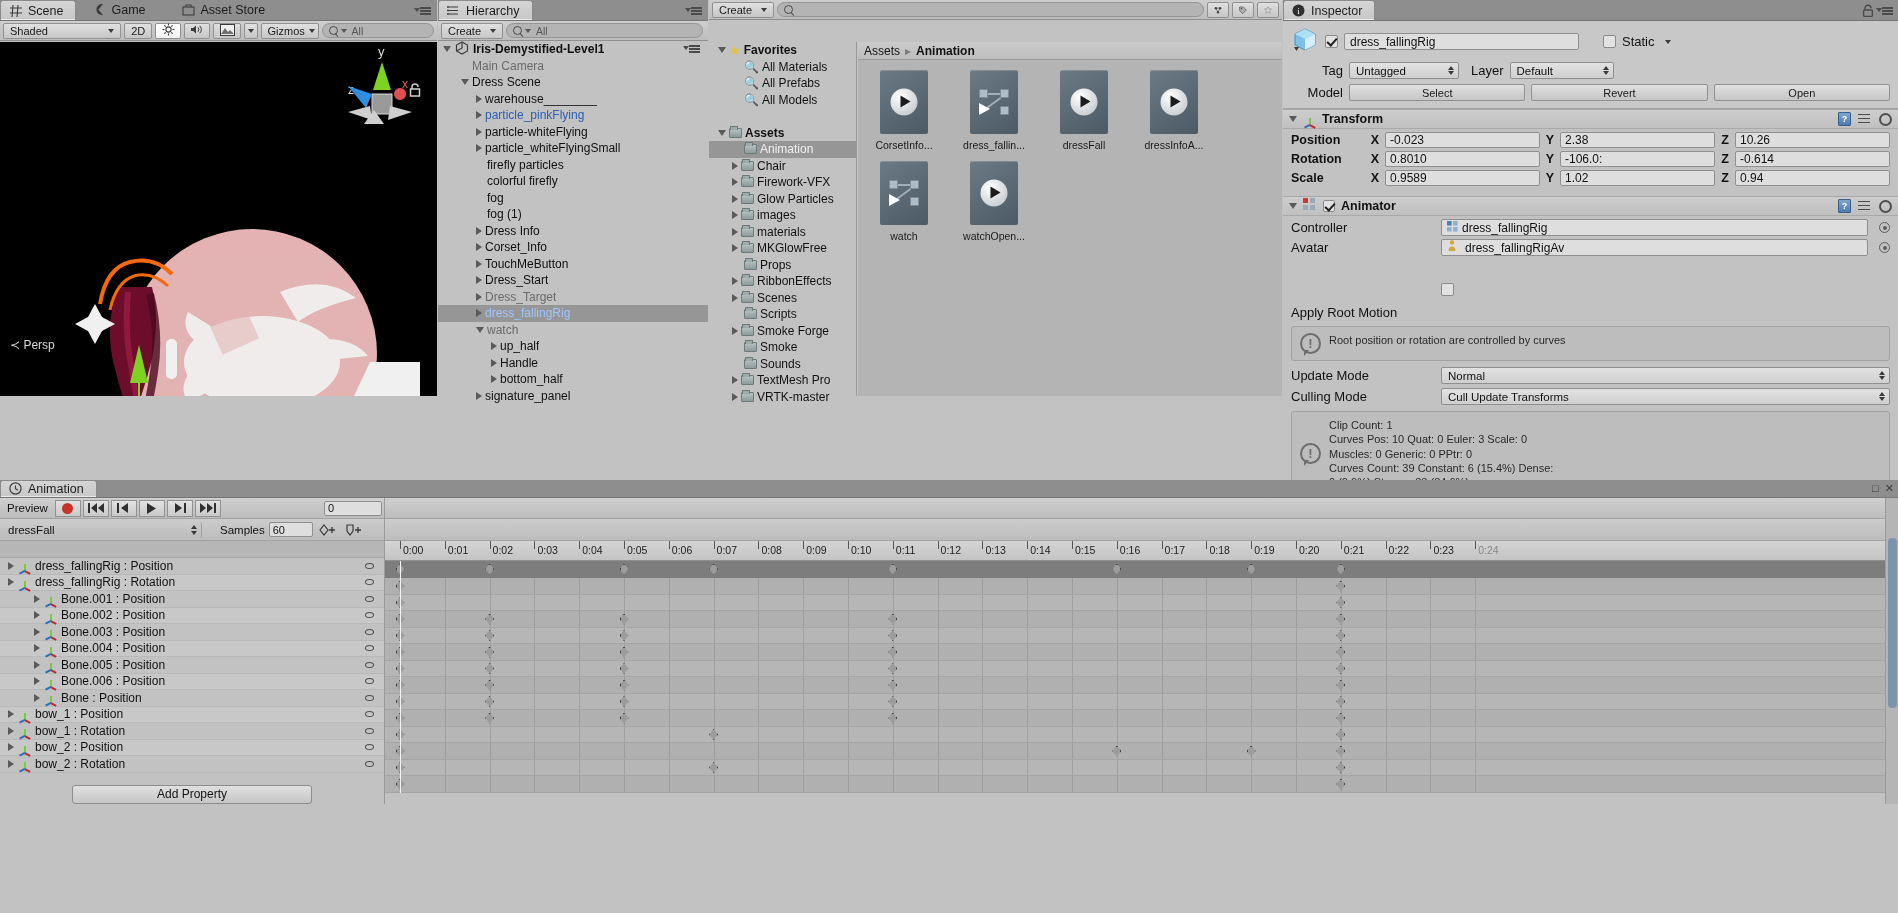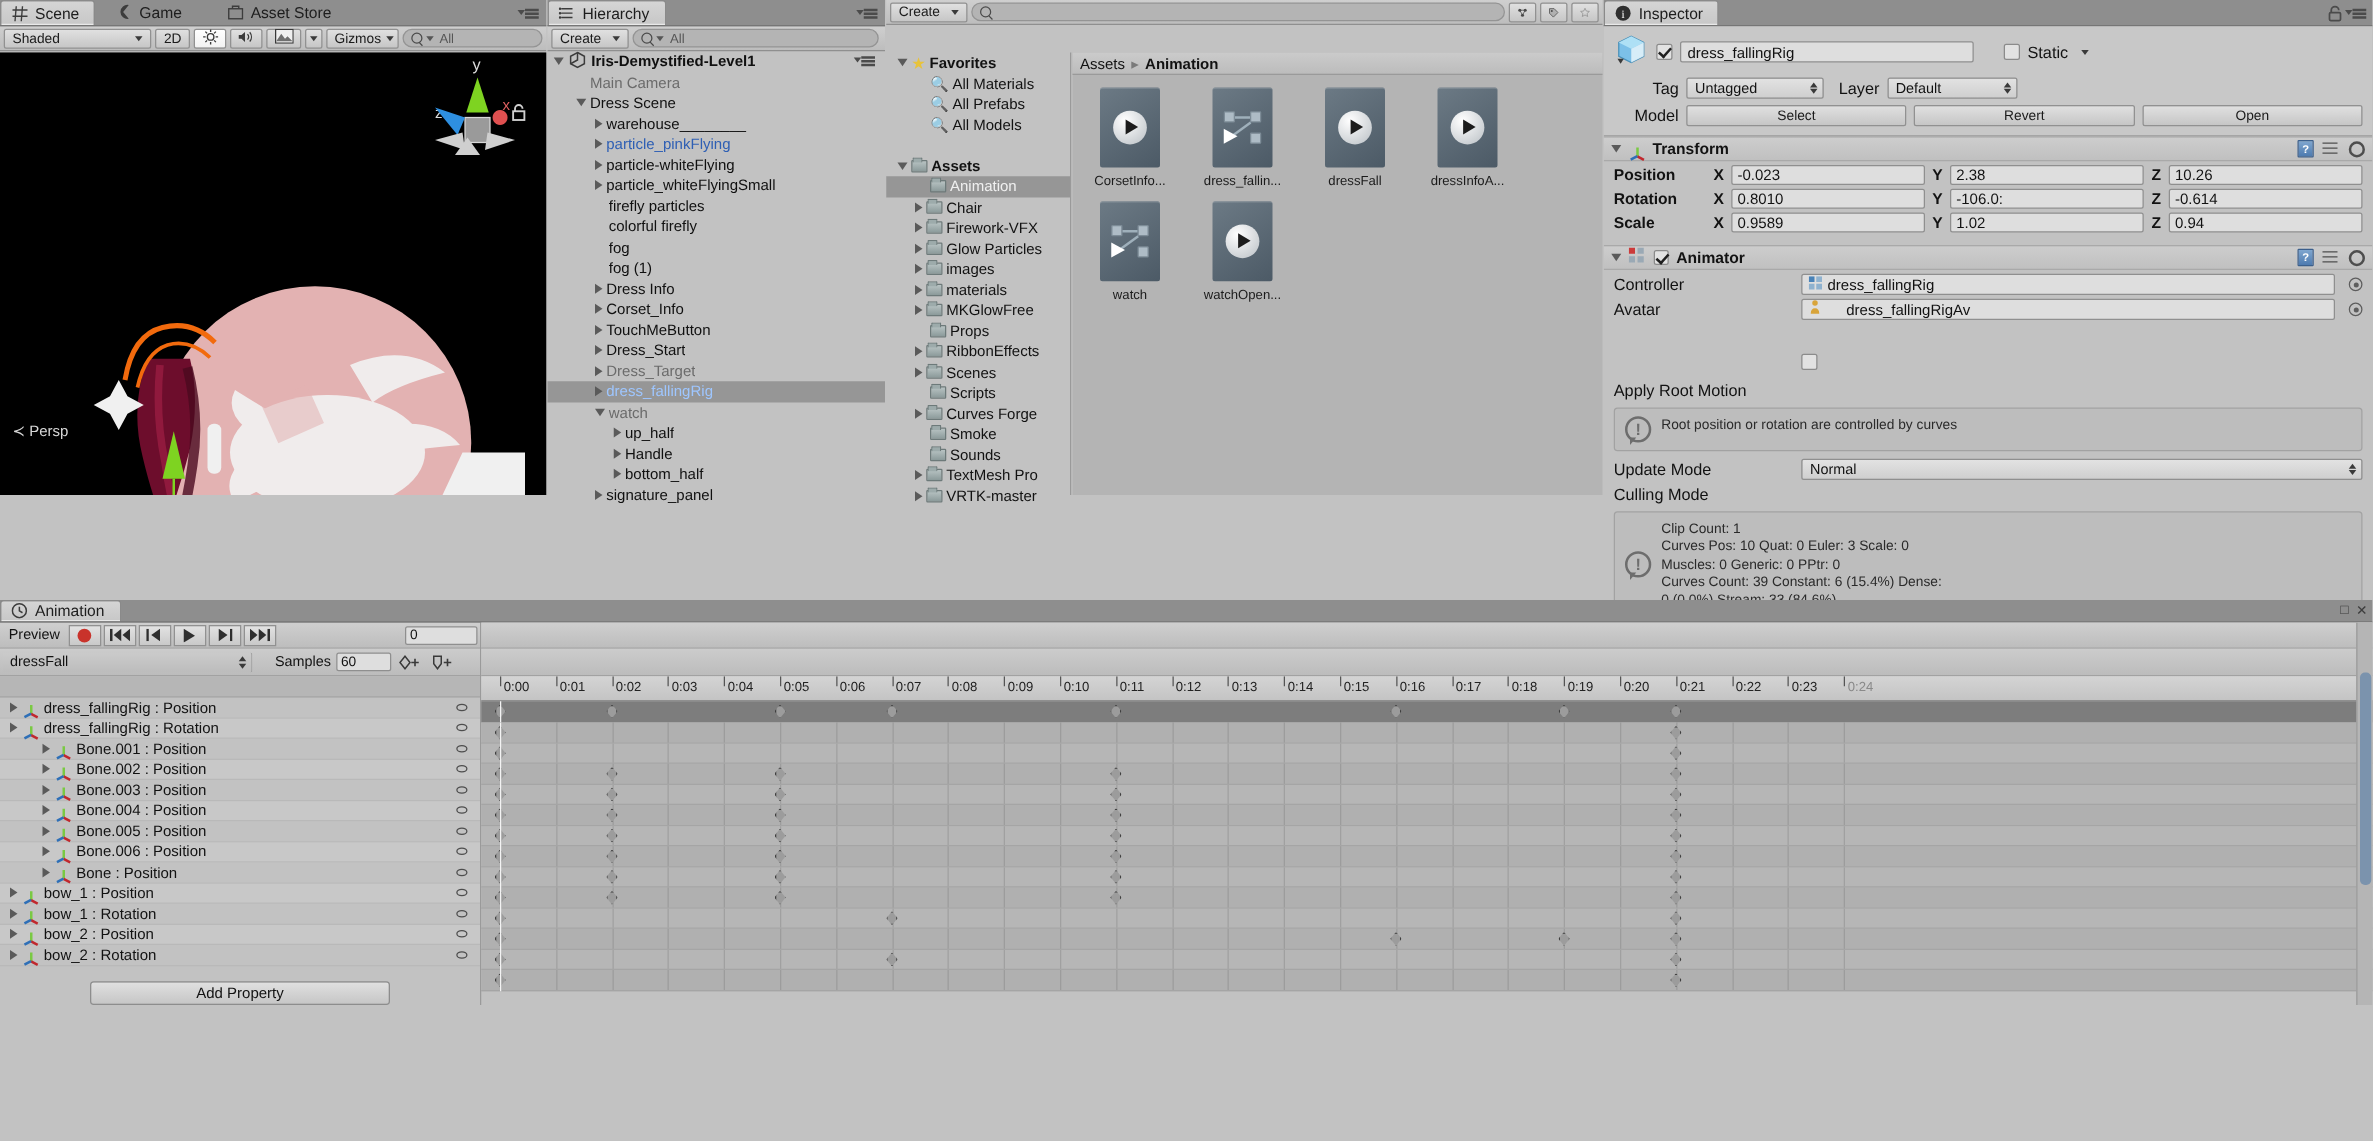--- a/index.html
+++ b/index.html
@@ -623,21 +623,21 @@
         <div class="p-row">
           <span style="width:16px;flex:none;"></span>
           <span style="width:9px;display:inline-block;flex:none;"></span>
           <span class="folder"></span>
           <span style="white-space:nowrap;">Scripts</span>
         </div>
         <div class="p-row">
           <span style="width:16px;flex:none;"></span>
           <span class="tri"></span>
           <span class="folder"></span>
-          <span style="white-space:nowrap;">Curves Forge</span>
+          <span style="white-space:nowrap;">Smoke Forge</span>
         </div>
         <div class="p-row">
           <span style="width:16px;flex:none;"></span>
           <span style="width:9px;display:inline-block;flex:none;"></span>
           <span class="folder"></span>
           <span style="white-space:nowrap;">Smoke</span>
         </div>
         <div class="p-row">
           <span style="width:16px;flex:none;"></span>
           <span style="width:9px;display:inline-block;flex:none;"></span>
@@ -852,21 +852,21 @@
                   <rect x="0" y="6" width="4.6" height="4.6" fill="#8fb2cf"></rect>
                   <rect x="6" y="6" width="4.6" height="4.6" fill="#8fb2cf"></rect>
                 </svg>
             </span>
             <span>dress_fallingRig</span>
           </span>
           <span class="radio-dot" style="margin-left:5px;"></span>
         </div>
         <div class="row" style="margin-bottom:3px;">
           <span style="width:144px;font-size:13px;">Avatar</span>
-          <span class="txtfield" style="flex:1;gap:20px;overflow:hidden;">
+          <span class="txtfield" style="flex:1;gap:8px;overflow:hidden;">
             <span style="flex:none;">
               <svg width="10" height="12" viewBox="0 0 10 12">
                   <circle cx="5" cy="2.4" r="2.2" fill="#d8a43a"></circle>
                   <path d="M1.6 11 q0-4.4 3.4-4.4 t3.4 4.4 z" fill="#d8a43a"></path>
                 </svg>
             </span>
             <span style="white-space:nowrap;">dress_fallingRigAv</span>
           </span>
           <span class="radio-dot" style="margin-left:5px;"></span>
         </div>
@@ -877,20 +877,21 @@
         <div class="helpbox">
           <span class="bang">!</span>
           <span style="line-height:1.35;">Root position or rotation are controlled by curves</span>
         </div>
         <div class="row" style="margin-bottom:4px;">
           <span style="width:144px;font-size:13px;">Update Mode</span>
           <span class="dropdown" style="flex:1;">Normal</span>
         </div>
         <div class="row" style="margin-bottom:4px;">
           <span style="width:144px;font-size:13px;">Culling Mode</span>
+          <span class="dropdown" style="flex:1;">Cull Update Transforms</span>
         </div>
         <div class="helpbox" style="align-items:center;">
           <span class="bang">!</span>
           <span style="line-height:1.3;">
             <span>Clip Count: 1</span><br>
             <span>Curves Pos: 10 Quat: 0 Euler: 3 Scale: 0</span><br>
             <span>Muscles: 0 Generic: 0 PPtr: 0</span><br>
             <span>Curves Count: 39 Constant: 6 (15.4%) Dense:</span><br>
             <span>0 (0.0%) Stream: 33 (84.6%)</span>
           </span>

